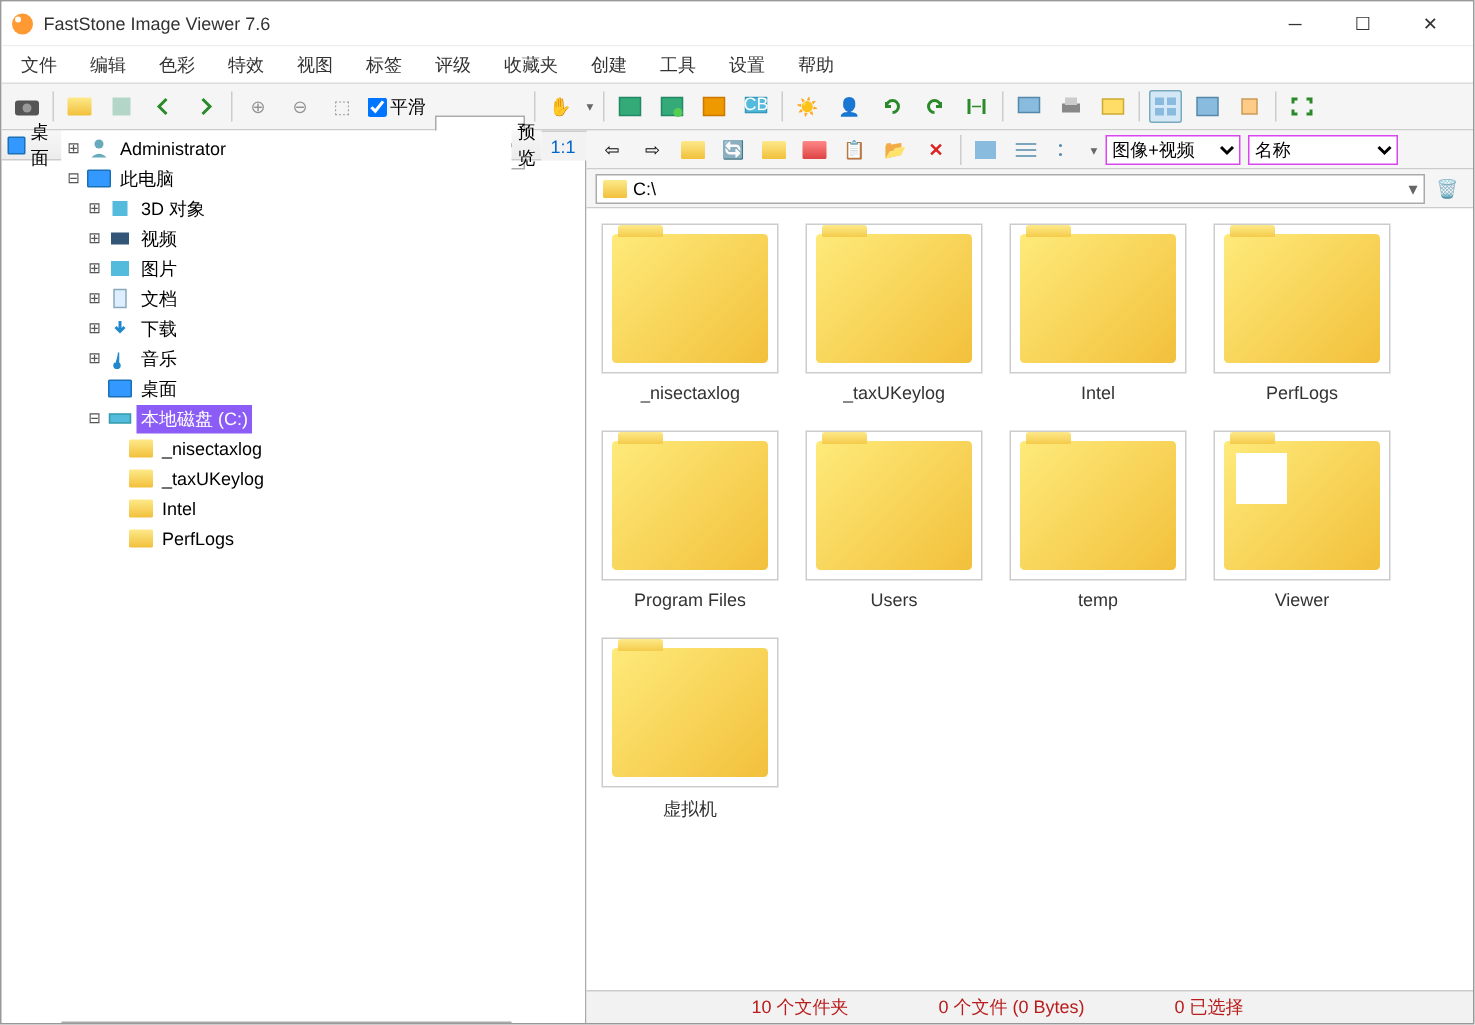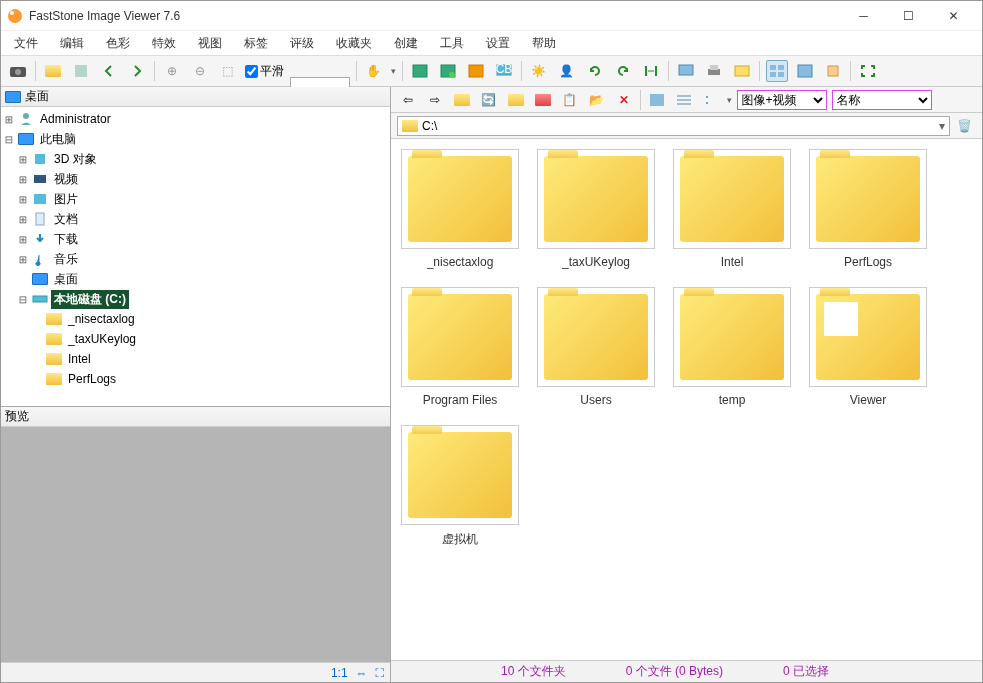--- a/index.html
+++ b/index.html
@@ -18,31 +18,31 @@
 
 
 .toolbar { height: 32px; display: flex; align-items: center; padding: 2px 6px; gap: 6px; background: #f5f5f5; border-top: 1px solid #ddd; border-bottom: 1px solid #ccc; }
 .tbtn { width: 22px; height: 22px; display: flex; align-items: center; justify-content: center; border-radius: 2px; }
 .tsep { width: 1px; height: 20px; background: #ccc; }
 .smooth-check { display: flex; align-items: center; gap: 2px; }
 .zoom-select { width: 60px; height: 36px; border: 1px solid #aaa; background: #fff; font-size: 12px; margin-top: 48px; }
 
 
 .content { flex: 1; display: flex; min-height: 0; }
-.left-pane { width: 390px; display: flex; flex-direction: column; border-right: 1px solid #aaa; }
+.left-pane { width: 390px; display: flex; flex-direction: row; border-right: 1px solid #aaa; }
 .right-pane { flex: 1; display: flex; flex-direction: column; min-width: 0; }
 
 
 .tree-header { height: 20px; background: linear-gradient(#f7f7f7,#ececec); border-bottom: 1px solid #ccc; display: flex; align-items: center; padding: 0 4px; gap: 4px; }
 .tree { flex: 0 0 300px; overflow: auto; background: #fff; padding: 2px 0; border-bottom: 1px solid #aaa; }
 .tree-node { display: flex; align-items: center; height: 20px; white-space: nowrap; }
 .tree-node .expander { width: 12px; text-align: center; color: #555; font-size: 10px; }
 .tree-node .icon { width: 16px; height: 16px; margin: 0 3px; display: flex; align-items: center; justify-content: center; }
 .tree-node .label { padding: 1px 3px; }
-.tree-node.selected .label { background: #14532d; color: #fff; font-weight: bold; }
+.tree-node.selected .label { background: #8b5cf6; color: #fff; }
 .indent-0 { padding-left: 2px; }
 .indent-1 { padding-left: 16px; }
 .indent-2 { padding-left: 30px; }
 
 
 .preview-header { height: 20px; background: linear-gradient(#f7f7f7,#ececec); border-bottom: 1px solid #ccc; display: flex; align-items: center; padding: 0 4px; }
 .preview-body { flex: 1; background: #b5b5b5; }
 .preview-status { height: 20px; background: #f2f2f2; border-top: 1px solid #ccc; display: flex; align-items: center; justify-content: flex-end; padding: 0 6px; gap: 8px; color: #0066cc; }
 
 
@@ -56,21 +56,21 @@
 .thumb-area { flex: 1; overflow: auto; padding: 10px; background: #fff; }
 .thumb-grid { display: flex; flex-wrap: wrap; gap: 18px; align-content: flex-start; }
 .thumb-item { width: 118px; display: flex; flex-direction: column; align-items: center; gap: 6px; }
 .thumb-frame { width: 118px; height: 100px; border: 1px solid #ccc; background: #fff; display: flex; align-items: center; justify-content: center; padding: 6px; position: relative; }
 .folder-icon { width: 100%; height: 100%; background: linear-gradient(135deg, #feea7a, #f2c03b); border-radius: 3px; position: relative; }
 .folder-icon::before { content:''; position:absolute; top:-6px; left:4px; width:30px; height:8px; background: linear-gradient(#fde98a,#f5cb4a); border-radius: 2px 2px 0 0; }
 .windows-overlay { position: absolute; width: 34px; height: 34px; background: #fff; top: 14px; left: 14px; }
 .thumb-label { text-align: center; color: #333; font-size: 12px; max-width: 118px; overflow: hidden; text-overflow: ellipsis; }
 
 
-.statusbar { height: 22px; background: #f2f2f2; border-top: 1px solid #ccc; display: flex; align-items: center; padding: 0 10px; gap: 60px; color: #a21caf; }
+.statusbar { height: 22px; background: #f2f2f2; border-top: 1px solid #ccc; display: flex; align-items: center; padding: 0 10px; gap: 60px; color: #b91c1c; }
 
 .monitor-icon { width:16px; height:12px; background:#3398ff; border:1px solid #1a6fb5; border-radius:1px; display:inline-block; }
 .folder-small { width:16px; height:12px; background: linear-gradient(#fde98a,#f2c03b); border-radius:1px; display:inline-block; }
 </style>
 </head>
 <body>
 
 <div class="titlebar">
   <svg class="app-icon" viewBox="0 0 16 16">
       <circle cx="8" cy="8" r="7" fill="#ff9933"></circle>

